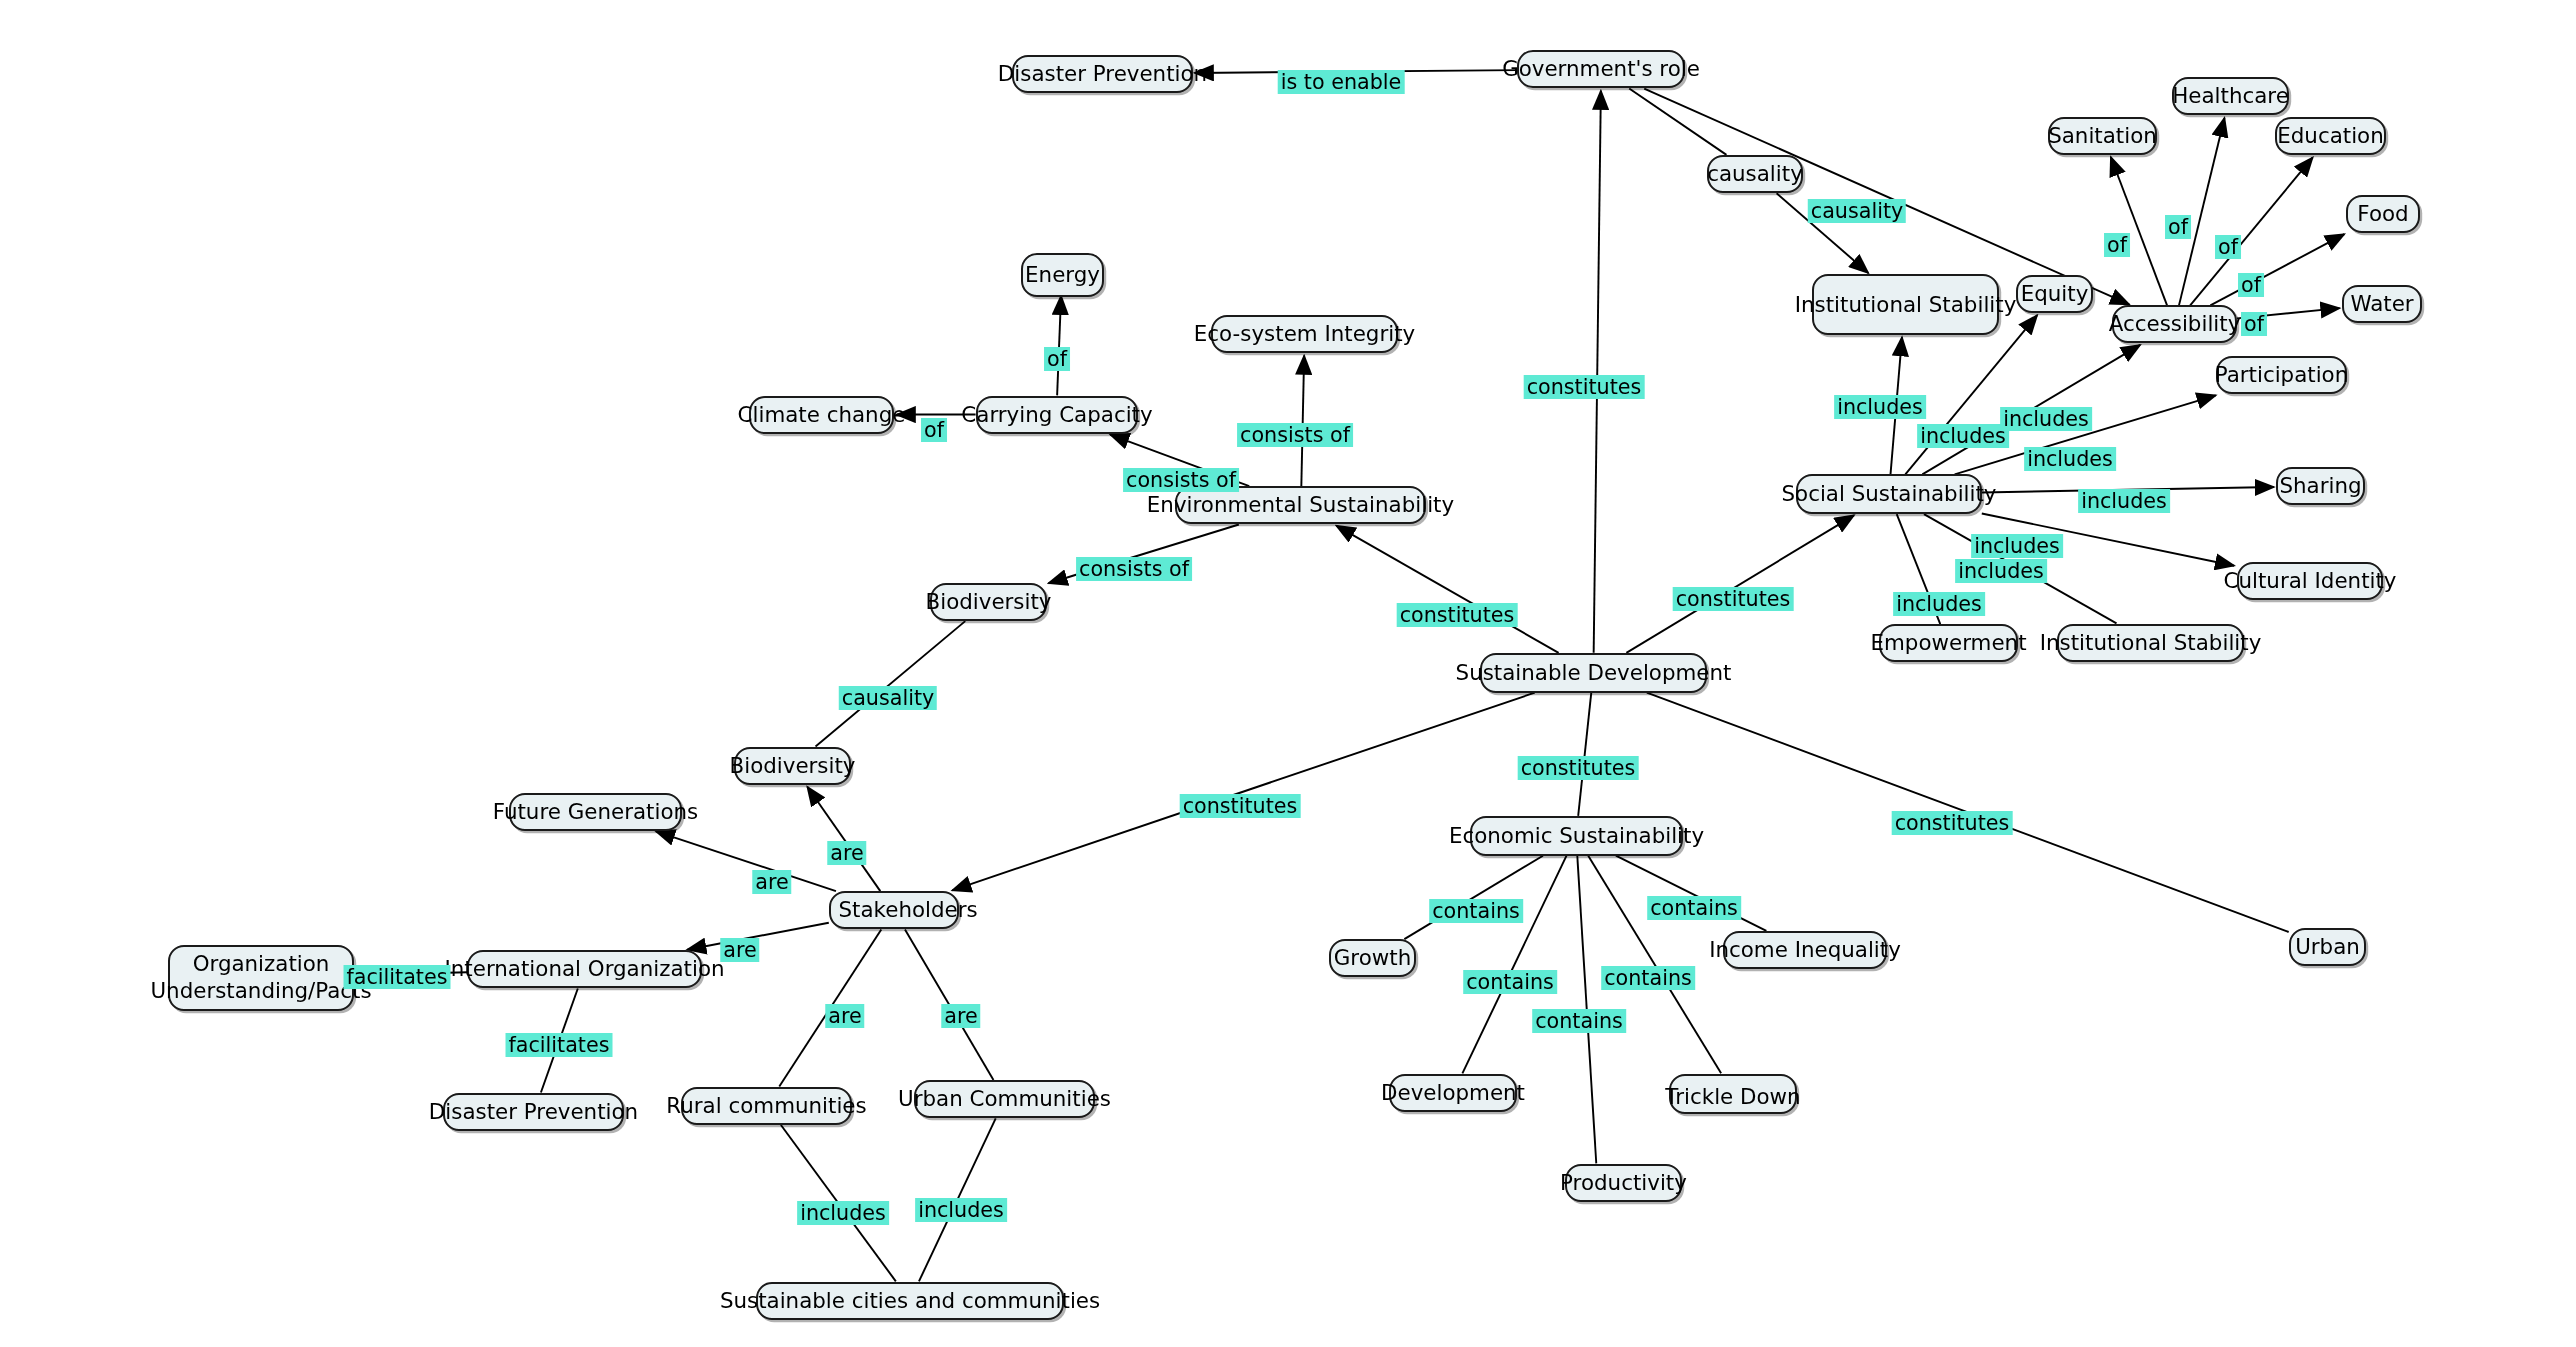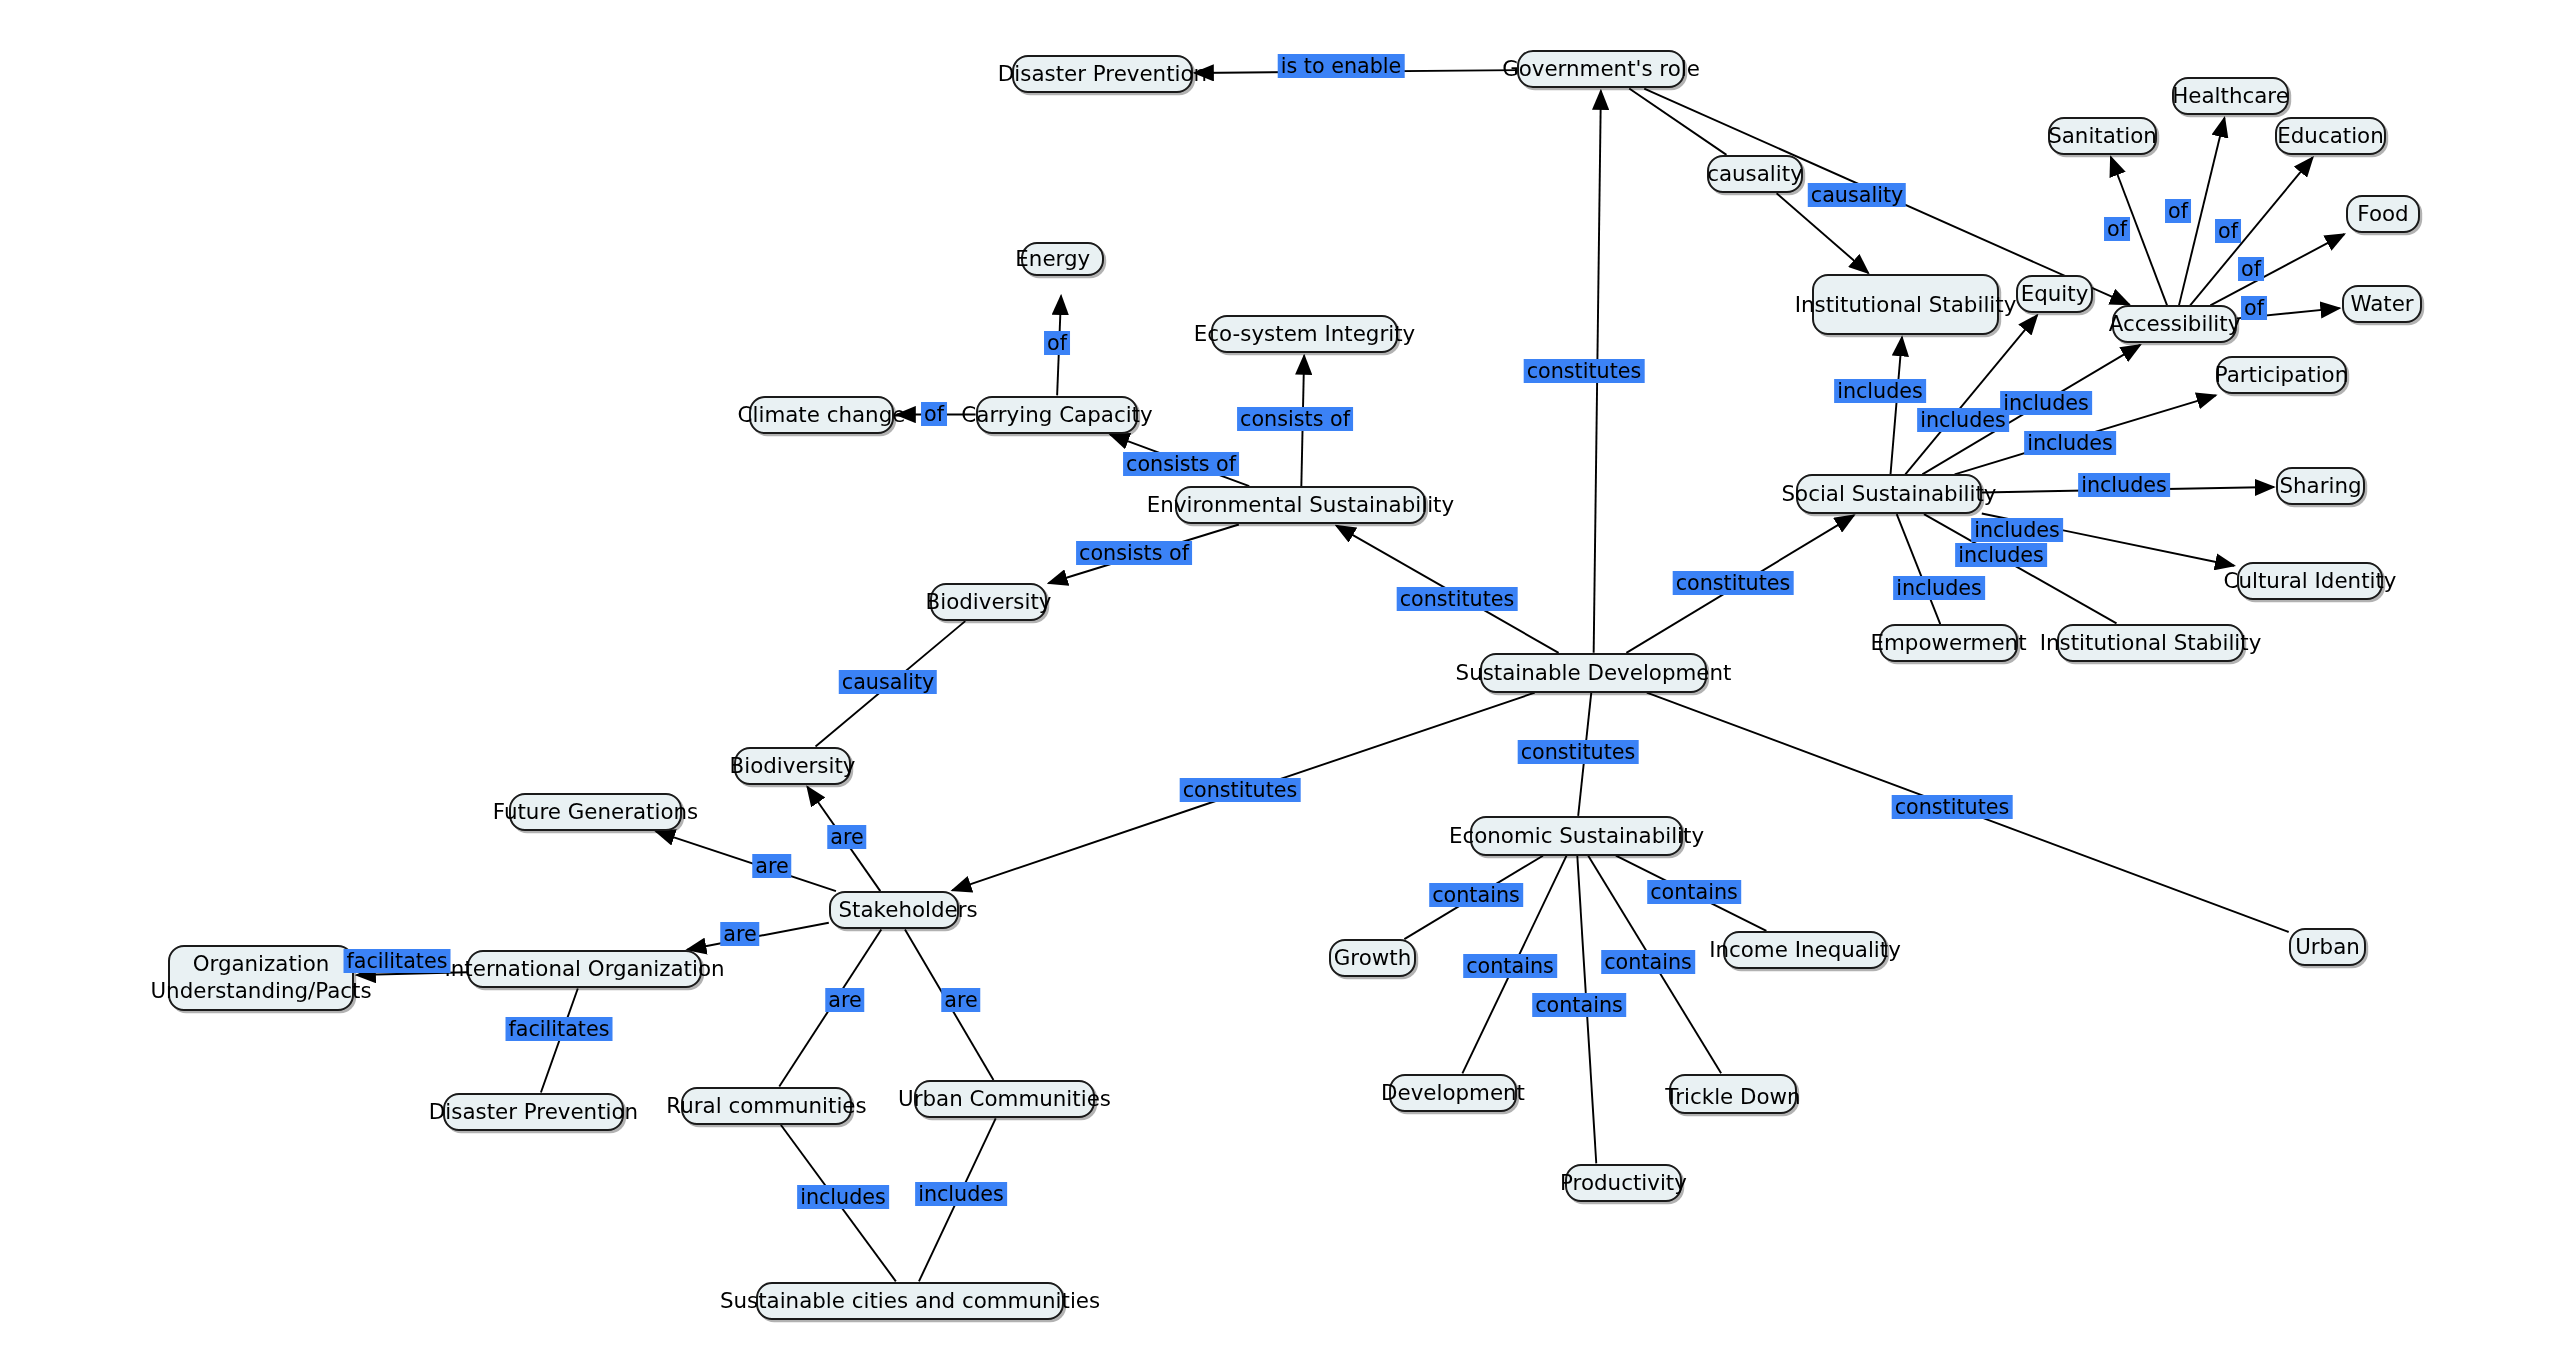--- a/index.html
+++ b/index.html
@@ -44,24 +44,25 @@
   .node.multiline {
     white-space: normal;
     line-height: 1.25;
   }
   .edge-label {
     position: absolute;
     transform: translate(-50%, -50%);
     font-family: "DejaVu Sans", sans-serif;
     font-size: 20.7px;
     color: #000000;
-    background: #3b82f6;
+    background: #5eead4;
     padding: 0 3px;
     white-space: nowrap;
     pointer-events: none;
+    margin-top: 16px;
   }
 </style>
 </head>
 <body>
 
 <div id="canvas">
   <svg id="edge-layer" viewBox="0 0 3491 1826">
     <defs>
       <marker id="arrowhead" markerWidth="11" markerHeight="9" refX="10" refY="4.5" orient="auto" markerUnits="strokeWidth">
         <path d="M0,0 L11,4.5 L0,9 z" fill="#000000"></path>
@@ -128,21 +129,21 @@
       </div>
       <div class="node" style="left: 2275px; top: 117px; width: 111px; height: 38px;">
         <span>Education</span>
       </div>
       <div class="node" style="left: 1707px; top: 155px; width: 96px; height: 38px;">
         <span>causality</span>
       </div>
       <div class="node" style="left: 2346px; top: 195px; width: 74px; height: 38px;">
         <span>Food</span>
       </div>
-      <div class="node" style="left: 1021px; top: 242px; width: 83px; height: 34px; justify-content: flex-end;">
+      <div class="node" style="left: 1021px; top: 253px; width: 83px; height: 44px;">
         <span>Energy</span>
       </div>
       <div class="node" style="left: 1812px; top: 274px; width: 187px; height: 61px;">
         <span>Institutional Stability</span>
       </div>
       <div class="node" style="left: 2016px; top: 275px; width: 77px; height: 38px;">
         <span>Equity</span>
       </div>
       <div class="node" style="left: 2342px; top: 285px; width: 80px; height: 38px;">
         <span>Water</span>

